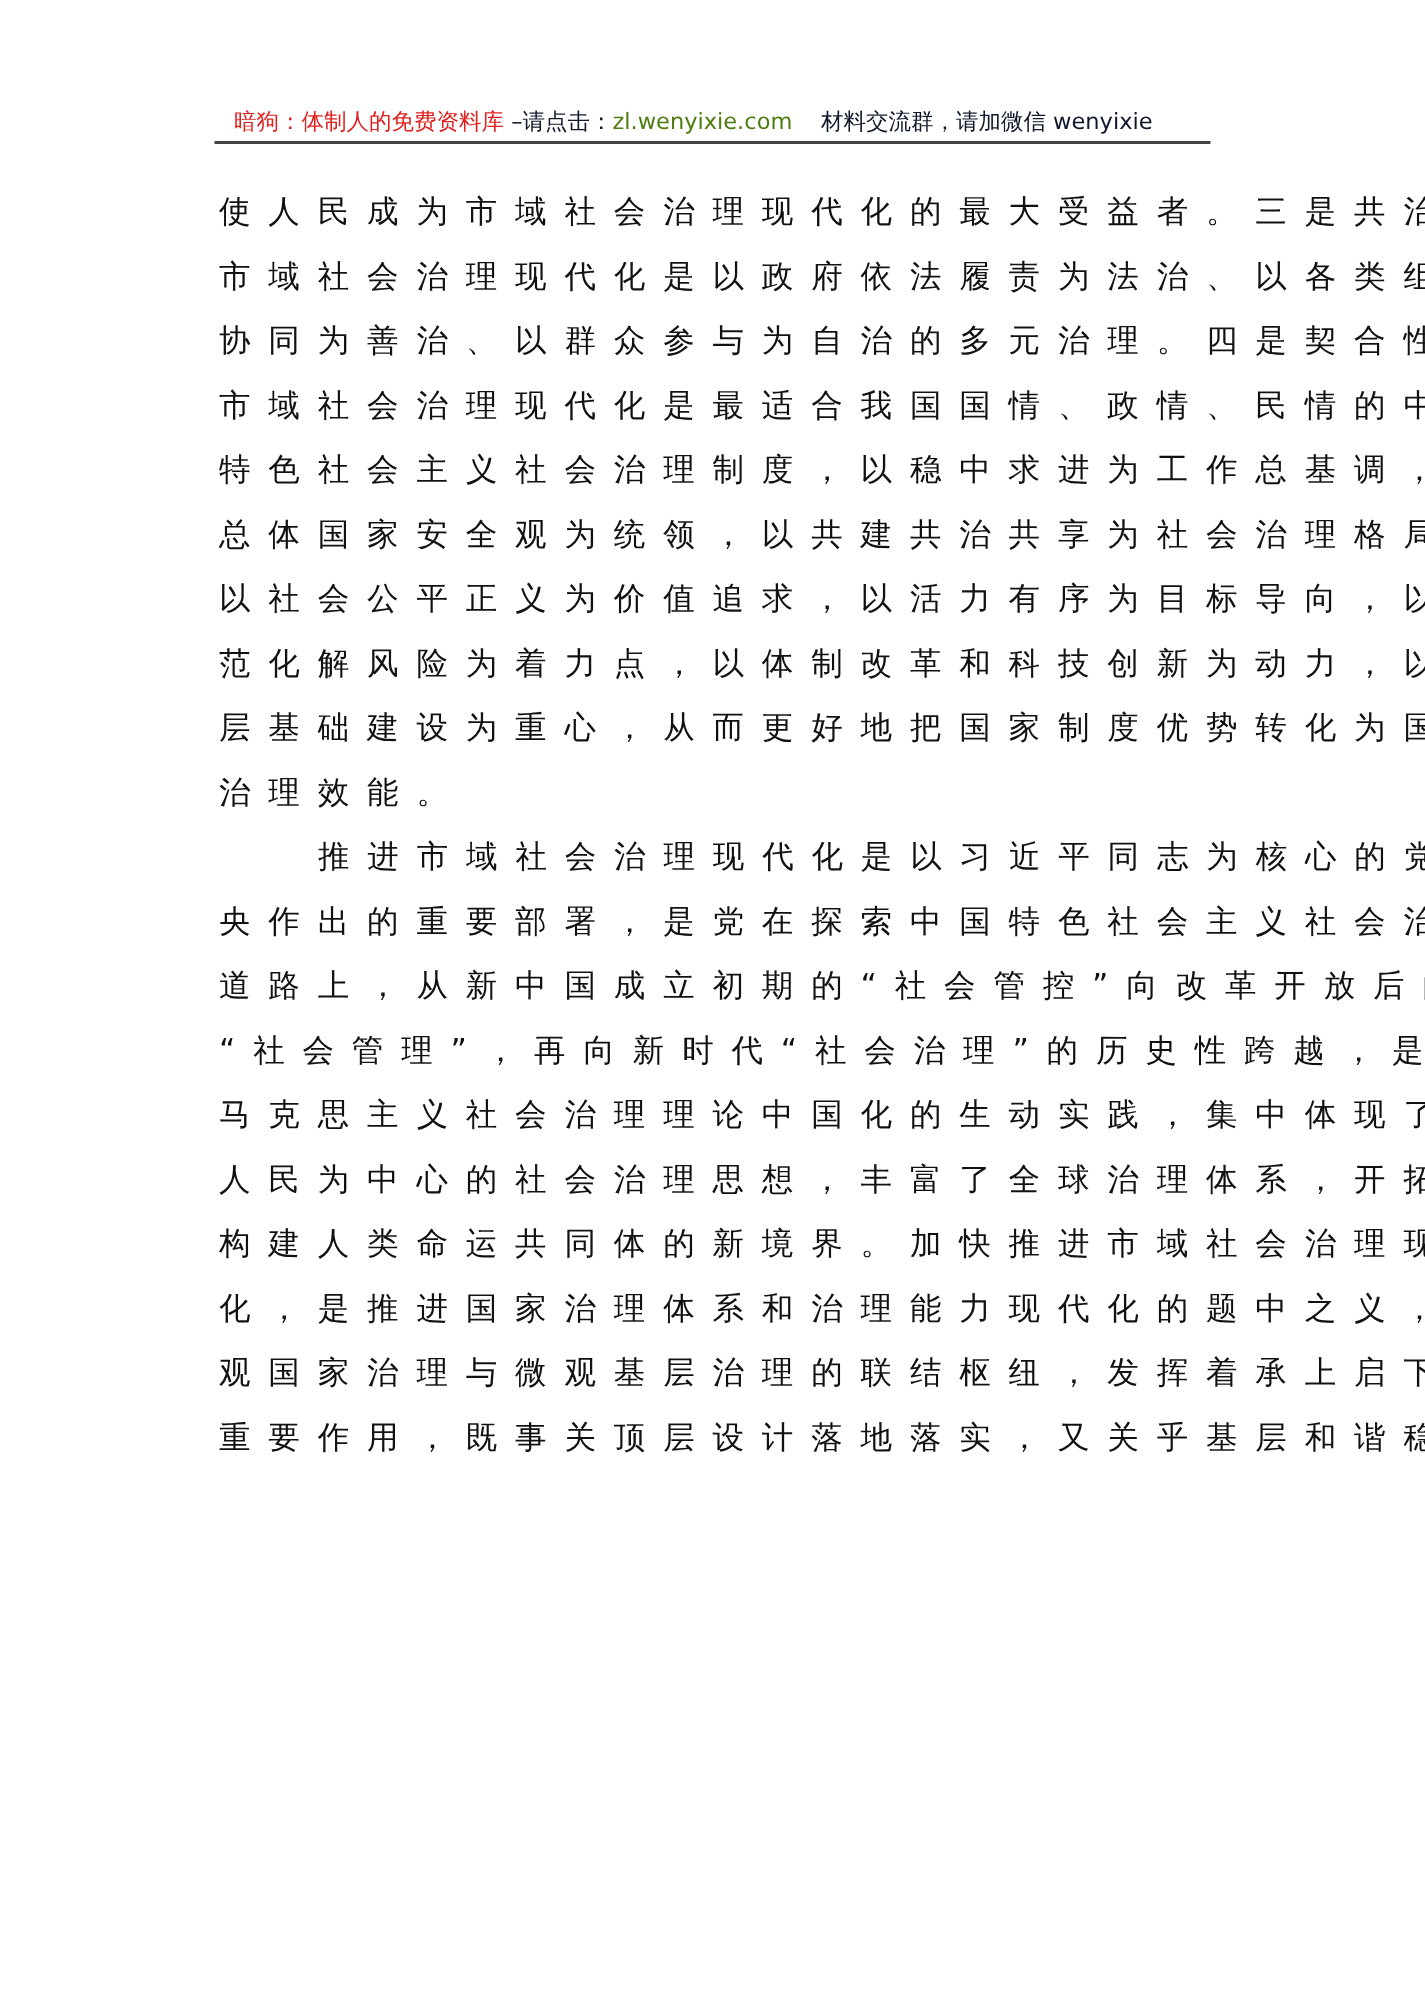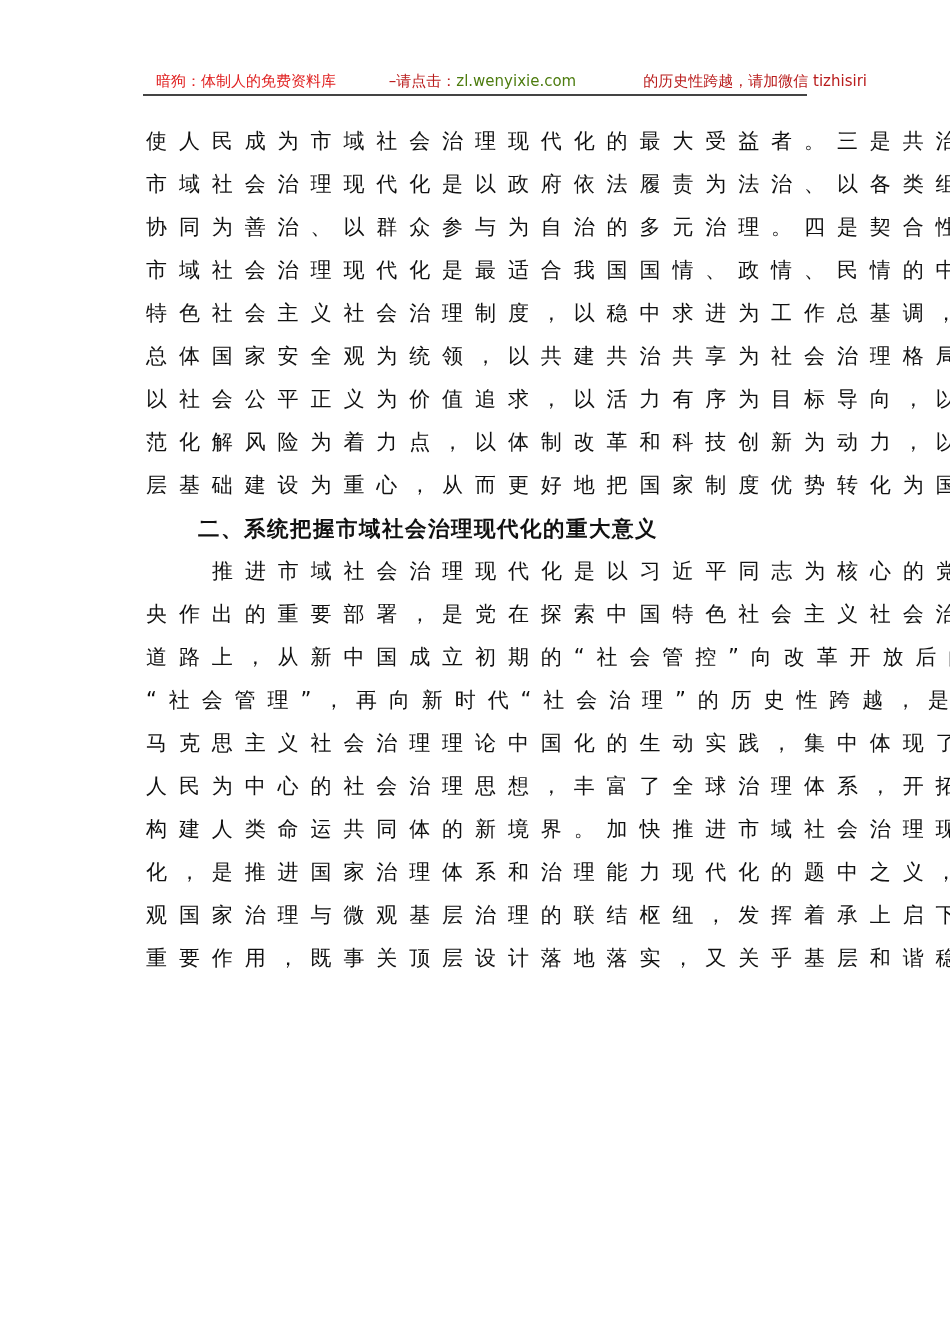--- a/index.html
+++ b/index.html
@@ -1,47 +1,47 @@
 <!DOCTYPE html>
 <html><head>
 <meta charset="utf-8">
 <style>
   html, body { margin:0; padding:0; background:#ffffff; }
   body { width:950px; height:1344px; position:relative; overflow:hidden; font-family:"DejaVu Sans", sans-serif; }
   .header { position:absolute; left:145px; top:70px; width:662px; height:24px; font-size:15px; line-height:22px; white-space:nowrap; }
   .header .red { color:#e02020;padding-left:11px; }
-  .header .dark { color:#b91c1c;margin-left:48px; }
+  .header .dark { color:#0f172a; }
   .header .blue { color:#4d7c0f; }
   .header-rule { position:absolute; left:143px; top:94px; width:664px; height:2px; background:#444; }
   .page { position:absolute; left:146px; top:120px; width:668px; }
   .line { height:43px; line-height:43px; font-size:21px; color:#111; white-space:nowrap; letter-spacing:11.9px; font-family:"DejaVu Sans", sans-serif; }
   .indent { padding-left:66px; }
   .heading { font-weight:bold; letter-spacing:1.5px; font-size:21.5px; }
   .bold { font-weight:bold; }
 </style>
 </head>
 <body>
 
 <div class="header">
-  <span class="red">暗狗：体制人的免费资料库</span><span class="dark"> –请点击：</span><span class="blue">zl.wenyixie.com</span><span class="dark" style="white-space:pre">    的历史性跨越，请加微信 tizhisiri</span>
+  <span class="red">暗狗：体制人的免费资料库</span><span class="dark"> –请点击：</span><span class="blue">zl.wenyixie.com</span><span class="dark" style="white-space:pre">    材料交流群，请加微信 wenyixie</span>
 </div>
 <div class="header-rule"></div>
 
 <div class="page">
   <div class="line">使人民成为市域社会治理现代化的最大受益者。三是共治性</div>
   <div class="line">市域社会治理现代化是以政府依法履责为法治、以各类组织</div>
   <div class="line">协同为善治、以群众参与为自治的多元治理。四是契合性。</div>
   <div class="line">市域社会治理现代化是最适合我国国情、政情、民情的中国</div>
   <div class="line">特色社会主义社会治理制度，以稳中求进为工作总基调，以</div>
   <div class="line">总体国家安全观为统领，以共建共治共享为社会治理格局，</div>
   <div class="line">以社会公平正义为价值追求，以活力有序为目标导向，以防</div>
   <div class="line">范化解风险为着力点，以体制改革和科技创新为动力，以基</div>
   <div class="line">层基础建设为重心，从而更好地把国家制度优势转化为国家</div>
+  <div class="line">治理效能。</div>
 
-  <div class="line indent heading" style="padding-left:52px;">二、系统把握市域社会治理现代化的重大意义</div>
 
   <div class="line indent">推进市域社会治理现代化是以习近平同志为核心的党中</div>
   <div class="line">央作出的重要部署，是党在探索中国特色社会主义社会治理</div>
   <div class="line">道路上，从新中国成立初期的“社会管控”向改革开放后的</div>
   <div class="line">“社会管理”，再向新时代“社会治理”的历史性跨越，是</div>
   <div class="line">马克思主义社会治理理论中国化的生动实践，集中体现了以</div>
   <div class="line">人民为中心的社会治理思想，丰富了全球治理体系，开拓了</div>
   <div class="line">构建人类命运共同体的新境界。加快推进市域社会治理现代</div>
   <div class="line">化，是推进国家治理体系和治理能力现代化的题中之义，是</div>
 

